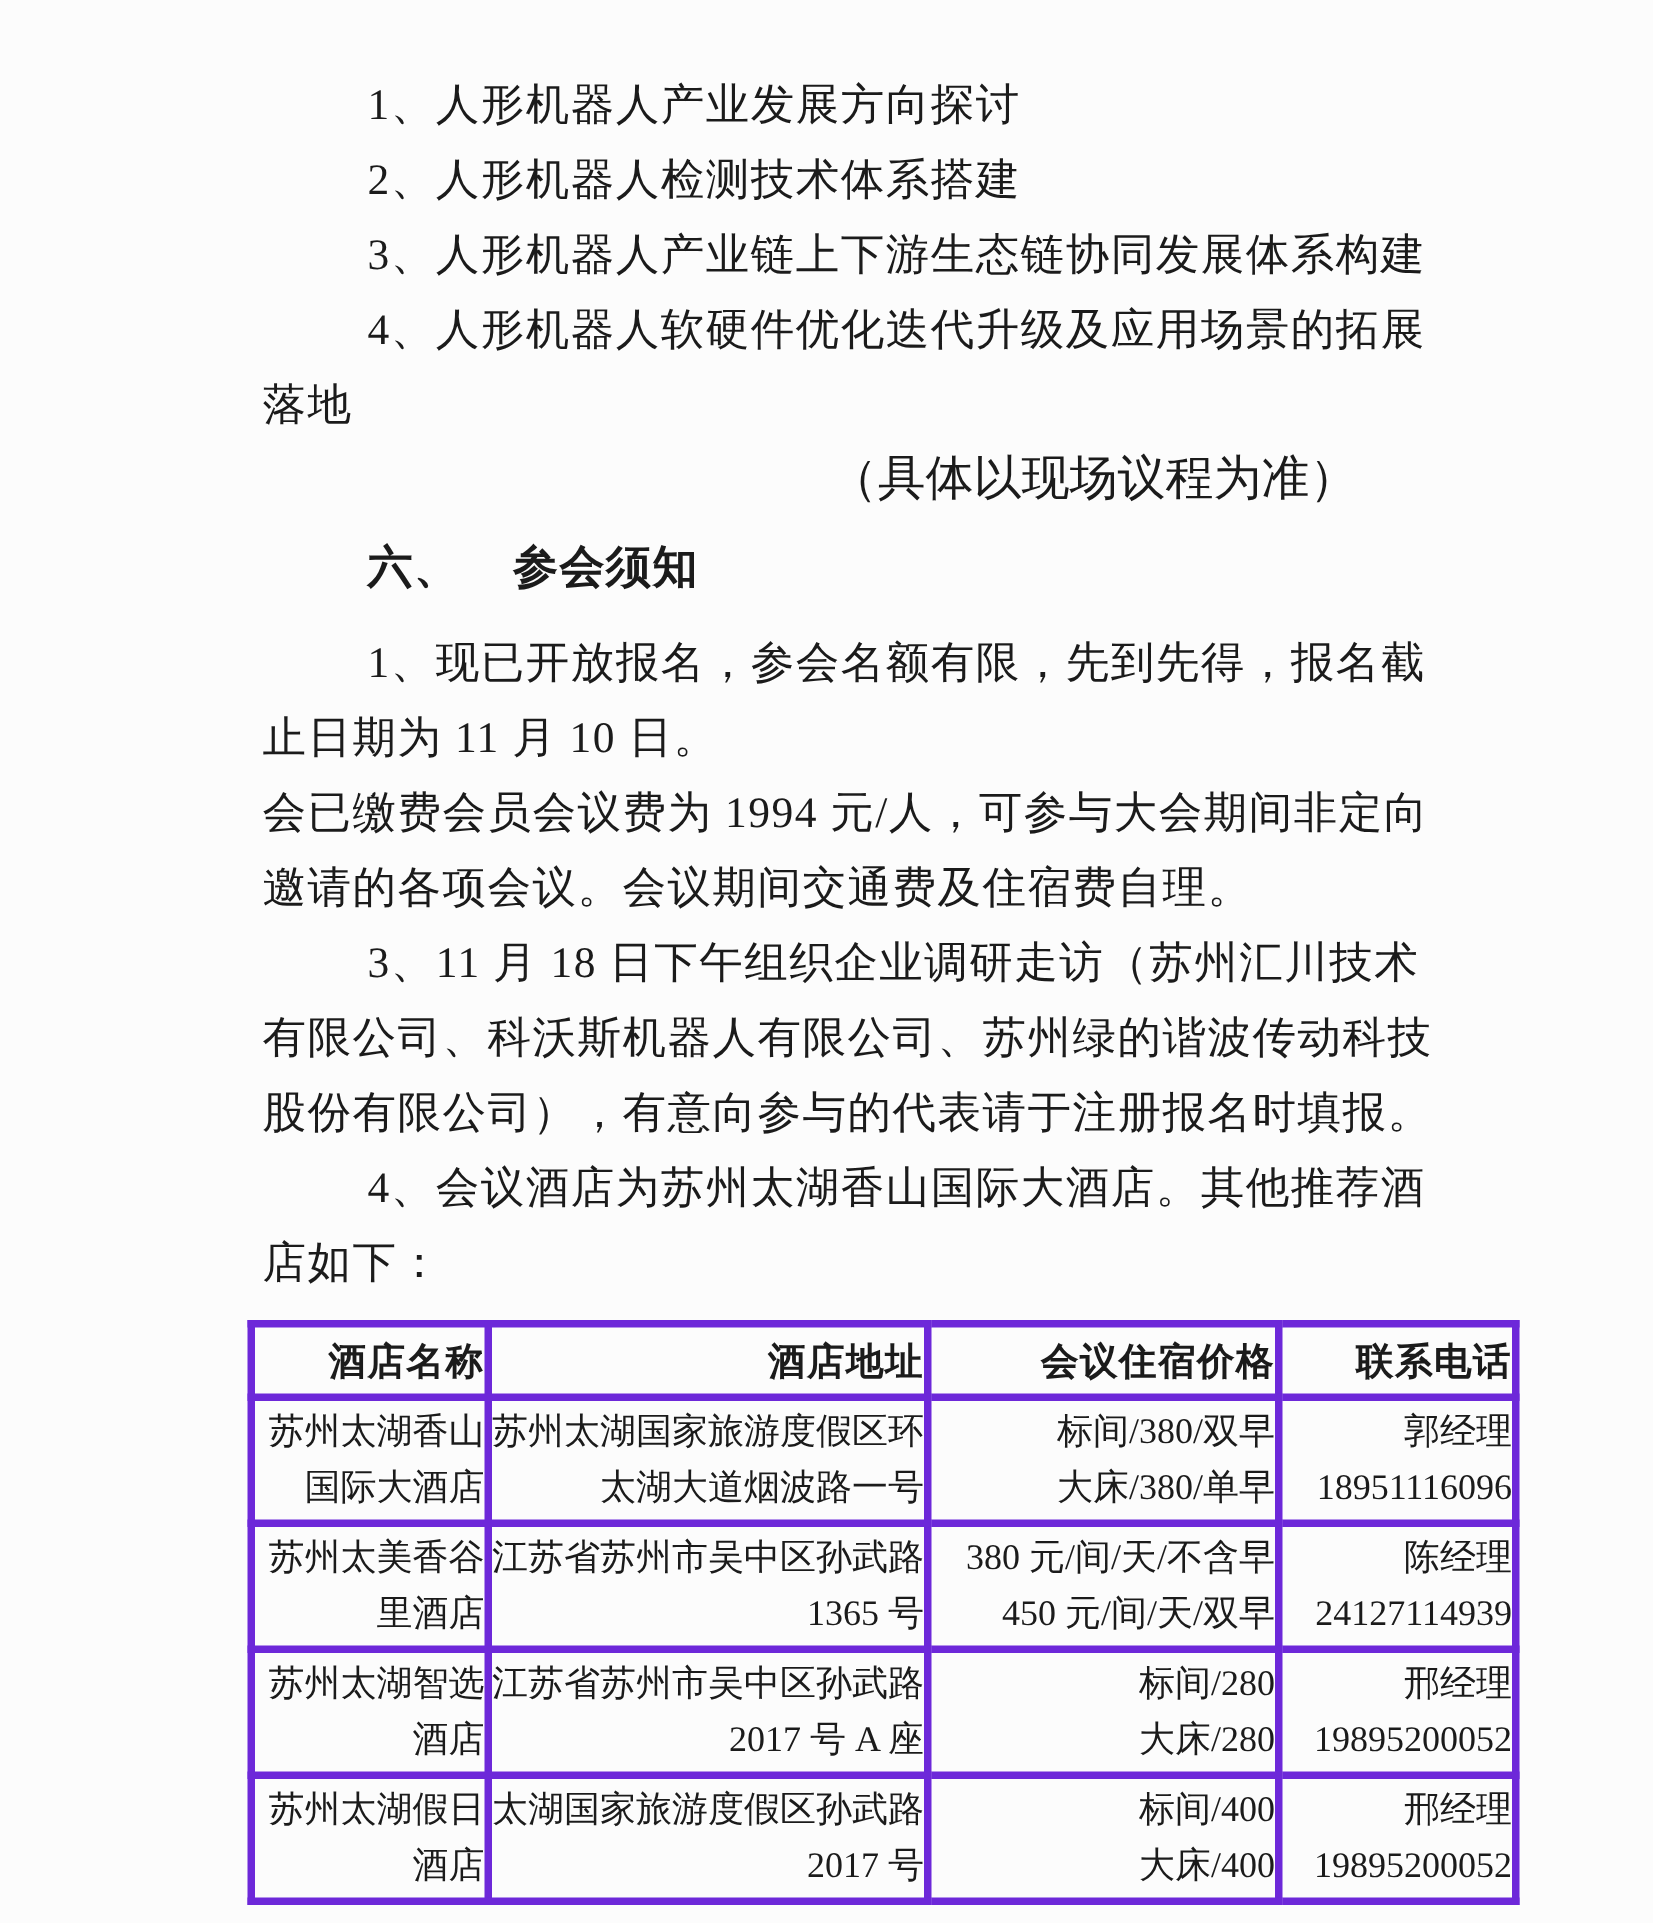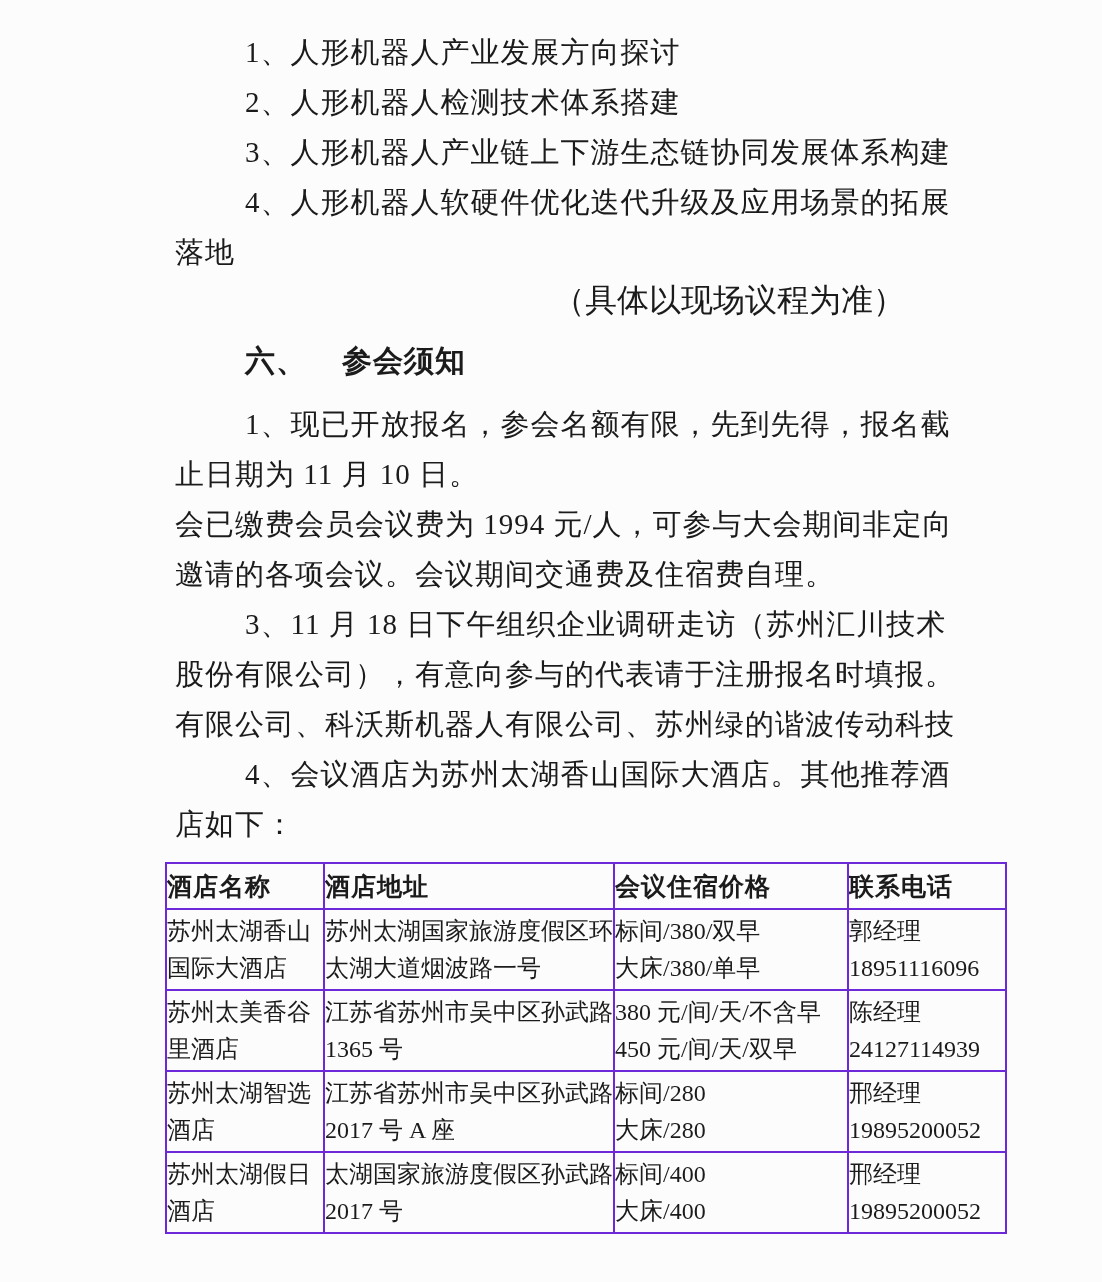--- a/index.html
+++ b/index.html
@@ -17,21 +17,21 @@
     width: 760px;
   }
   .line {
     font-size: 29px;
     line-height: 50px;
     height: 50px;
     white-space: nowrap;
     letter-spacing: 1px;
   }
   .indent { padding-left: 70px; }
-  .toplist { padding-top: 27px; }
+  .toplist { padding-top: 45px; }
   .note-line {
     margin-left: 175px;
     width: 730px;
     margin-top: 3px;
     text-align: right;
     font-size: 32px;
     line-height: 40px;
     height: 40px;
     white-space: nowrap;
   }
@@ -47,22 +47,22 @@
   }
   .heading .title-gap { margin-left: 35px; }
   .paras { margin-top: 13px; }
   table.hotels {
     border-collapse: collapse;
     margin-left: 165px;
     margin-top: 13px;
     table-layout: fixed;
   }
   table.hotels th, table.hotels td {
-    border: 2px solid #6d28d9;
-    text-align: left;
+    border: 5px solid #6d28d9;
+    text-align: right;
     vertical-align: middle;
     padding: 0;
     overflow: hidden;
   }
   table.hotels th {
     font-size: 25px;
     font-weight: 700;
     height: 44px;
     letter-spacing: 1px;
   }
@@ -95,22 +95,22 @@
   <div class="heading">
     <span>六、</span><span class="title-gap">参会须知</span>
   </div>
 
   <div class="textcol paras">
     <div class="line indent">1、现已开放报名，参会名额有限，先到先得，报名截</div>
     <div class="line">止日期为 11 月 10 日。</div>
     <div class="line">会已缴费会员会议费为 1994 元/人，可参与大会期间非定向</div>
     <div class="line">邀请的各项会议。会议期间交通费及住宿费自理。</div>
     <div class="line indent">3、11 月 18 日下午组织企业调研走访（苏州汇川技术</div>
+    <div class="line">有限公司、科沃斯机器人有限公司、苏州绿的谐波传动科技</div>
     <div class="line">股份有限公司），有意向参与的代表请于注册报名时填报。</div>
-    <div class="line">有限公司、科沃斯机器人有限公司、苏州绿的谐波传动科技</div>
     <div class="line indent">4、会议酒店为苏州太湖香山国际大酒店。其他推荐酒</div>
     <div class="line">店如下：</div>
   </div>
 
   <table class="hotels">
     <colgroup>
       <col class="c-name">
         <col class="c-addr">
         <col class="c-price">
         <col class="c-phone">

